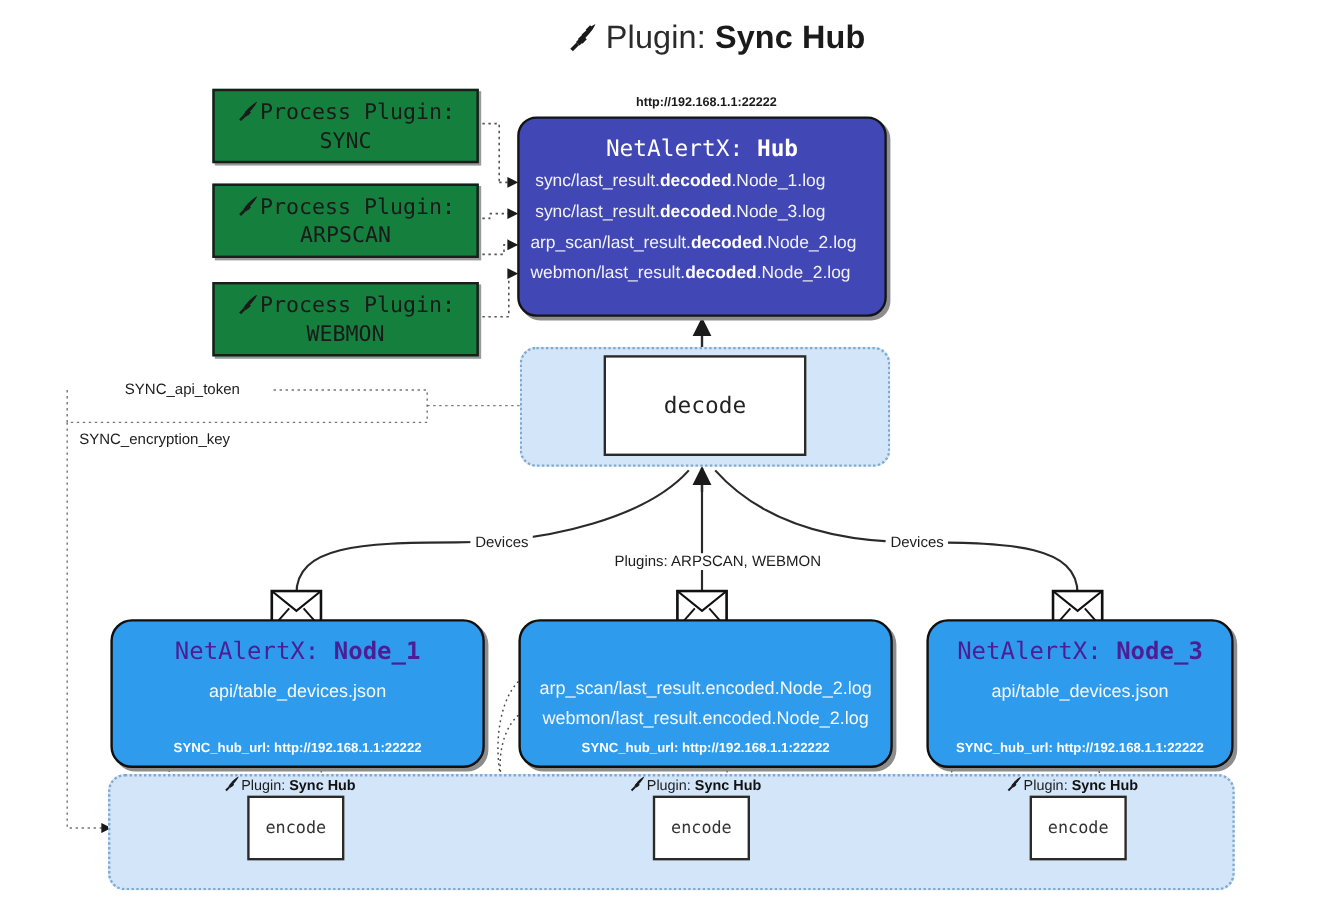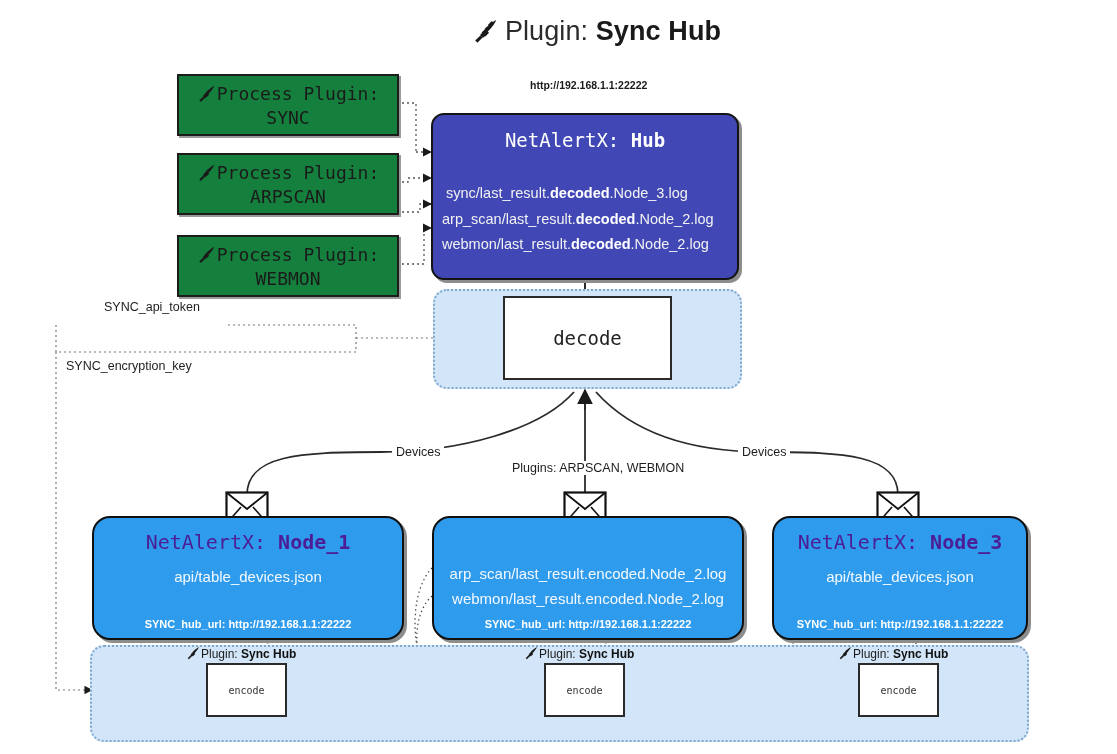--- a/index.html
+++ b/index.html
@@ -32,21 +32,21 @@
   .hub .htitle b{font-weight:bold;}
   .hub .hrow{font-size:14.5px;color:#f2f2f2;white-space:nowrap;position:absolute;left:13px;}
   .hub .hrow b{color:#ffffff;font-weight:bold;}
 
   
   .dashbox{position:absolute;background:#d2e5f9;border:2px dotted #7fa9cf;border-radius:14px;}
   .wbox{position:absolute;background:#ffffff;border:2.5px solid #2a2a2a;
         display:flex;align-items:center;justify-content:center;
         font-family:"DejaVu Sans Mono","Liberation Mono",monospace;}
   .wbox.decode{font-size:19px;color:#222;}
-  .wbox.encode{font-size:10px;color:#333;}
+  .wbox.encode{font-size:14px;color:#333;}
 
   
   .elabel{position:absolute;font-size:12.5px;color:#1d1d1d;background:#ffffff;
           padding:0 4px;white-space:nowrap;}
 
   
   .node{position:absolute;background:#2f9bec;border:2.5px solid #101010;border-radius:18px;
         box-shadow:3px 3px 0 #8d8d8d;}
   .node .ntitle{font-family:"DejaVu Sans Mono","Liberation Mono",monospace;
         font-size:20px;color:#4c1d95;text-align:center;margin-top:12px;white-space:nowrap;}
@@ -172,40 +172,43 @@
         </g>
           </svg>
       </span>
         <span>Process Plugin:</span>
     </div>
     <div class="l2">WEBMON</div>
   </div>
 
   <div class="hubaddr" style="left:530px;top:79px;">http://192.168.1.1:22222</div>
 
-  <div class="hub" style="left:431px;top:113px;width:304px;height:163px;border-radius:13px;">
+  <div class="hub" style="left:431px;top:97px;width:304px;height:163px;">
     <div class="htitle">
       <span>NetAlertX:</span>
       <b>Hub</b>
     </div>
+    <div class="hrow" style="top:44px;">
+      <span>sync/last_result.</span><b>decoded</b><span>.Node_1.log</span>
+    </div>
     <div class="hrow" style="top:70px;">
       <span>sync/last_result.</span><b>decoded</b><span>.Node_3.log</span>
     </div>
     <div class="hrow" style="top:96px;left:9px;">
       <span>arp_scan/last_result.</span><b>decoded</b><span>.Node_2.log</span>
     </div>
     <div class="hrow" style="top:121px;left:9px;">
       <span>webmon/last_result.</span><b>decoded</b><span>.Node_2.log</span>
     </div>
   </div>
 
   <div class="dashbox" style="left:433px;top:289px;width:305px;height:96px;"></div>
   <div class="wbox decode" style="left:503px;top:296px;width:165px;height:80px;">decode</div>
 
-  <div class="elabel" style="left:100px;top:300px;">SYNC_api_token</div>
+  <div class="elabel" style="left:100px;top:317px;">SYNC_api_token</div>
   <div class="elabel" style="left:62px;top:359px;">SYNC_encryption_key</div>
 
   <div class="elabel" style="left:392px;top:445px;">Devices</div>
   <div class="elabel" style="left:508px;top:461px;">Plugins: ARPSCAN, WEBMON</div>
   <div class="elabel" style="left:738px;top:445px;">Devices</div>
 
   <div class="env" style="left:225px;top:491px;">
     <svg width="44" height="34" viewBox="0 0 44 34">
       <rect x="1.5" y="1.5" width="41" height="31" fill="#fff" stroke="#111" stroke-width="2.2"></rect>
       <path d="M1.5 1.5 L22 18 L42.5 1.5" fill="none" stroke="#111" stroke-width="1.8"></path>

